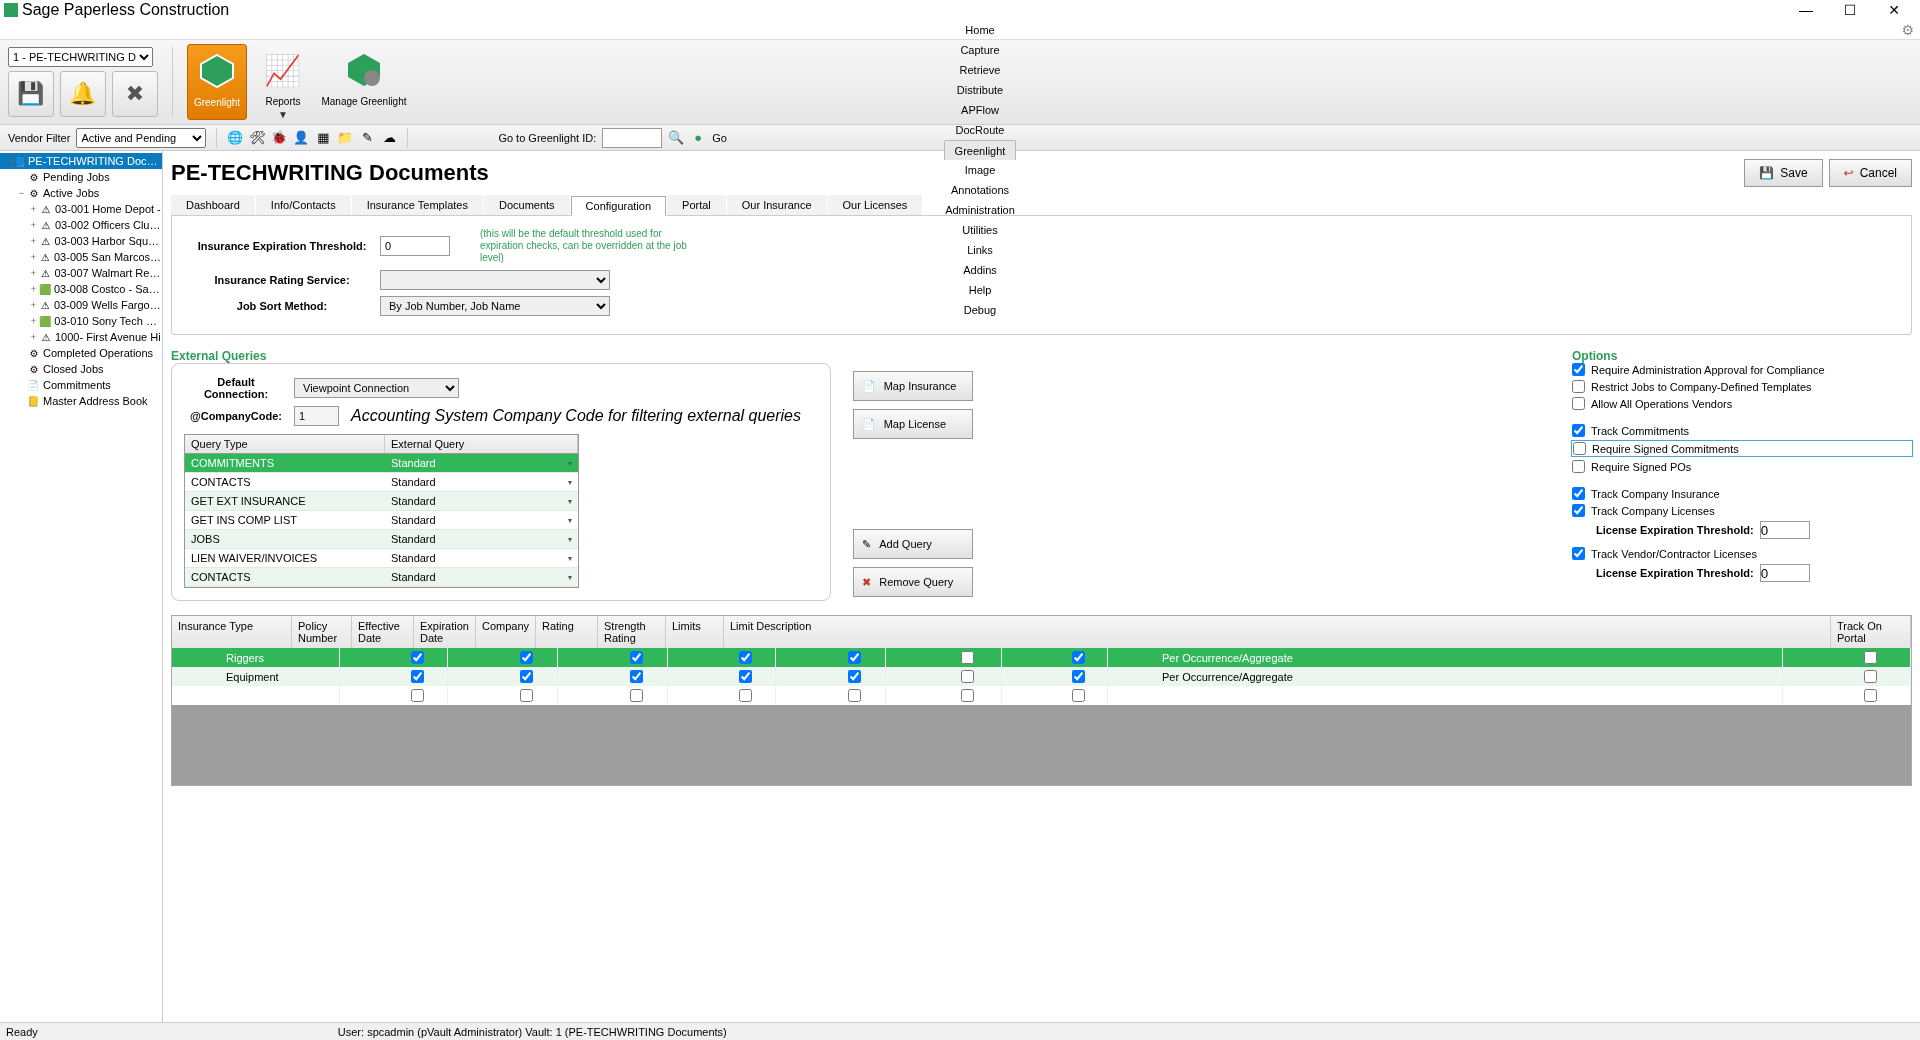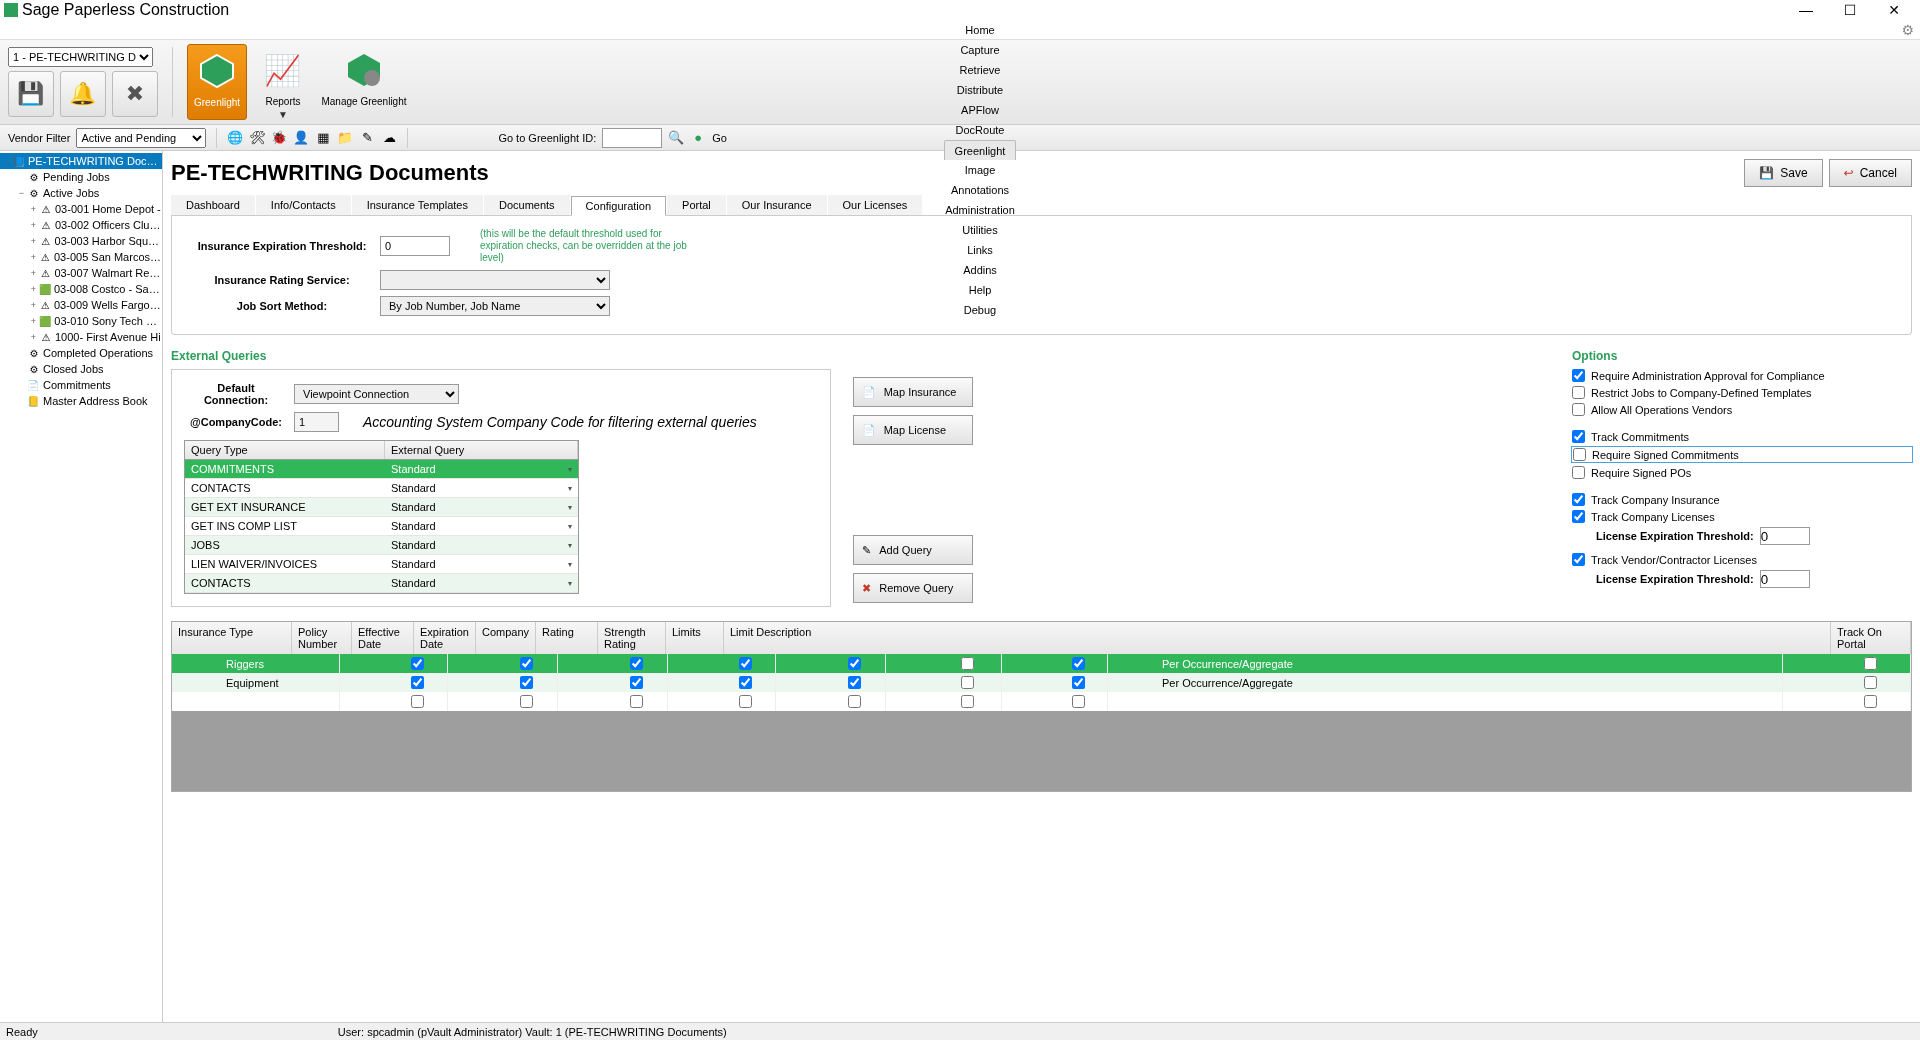--- a/index.html
+++ b/index.html
@@ -49,23 +49,23 @@
 .tabs { display:flex; border-bottom:1px solid #ccc; margin-top:4px;}
 .tab { padding:3px 14px; font-size:11px; cursor:pointer; border:1px solid transparent; border-bottom:none; background:#f2f2f2; margin-right:1px;}
 .tab.active { background:#fff; border:1px solid #aaa; border-bottom:1px solid #fff; position:relative; top:1px;}
 
 .content-box { border:1px solid #ccc; border-top:none; padding:12px 18px; border-radius:0 0 4px 4px; margin-bottom:14px; background:#fff;}
 .form-row { display:flex; align-items:center; margin-bottom:6px;}
 .form-row .flabel { width:190px; text-align:center; font-size:11px; padding-right:6px; font-weight:bold;}
 .form-row input[type=text], .form-row select { height:20px; font-size:11px; border:1px solid #999; padding:0 4px;}
 .hint { color:#2e9e5b; font-size:10px; margin-left:30px; width:220px; line-height:1.2;}
 
-.section-title { color:#2e9e5b; font-weight:bold; font-size:12px; margin-bottom:6px;}
+.section-title { color:#2e9e5b; font-weight:bold; font-size:12px; }
 .ext-queries-wrap { display:flex; gap:30px; }
-.ext-left { border:1px solid #ccc; border-radius:0; padding:12px; flex:1; max-width:660px;}
+.ext-left { border:1px solid #ccc; border-radius:8px; padding:12px; flex:1; max-width:660px;}
 .q-table { border:1px solid #999; width:395px; margin-top:8px;}
 .q-table .q-head { display:flex; background:linear-gradient(#f6f6f6,#e6e6e6); border-bottom:1px solid #999; font-size:11px;}
 .q-table .q-head > div { padding:3px 6px; border-right:1px solid #ccc;}
 .q-row { display:flex; font-size:11px; border-bottom:1px solid #e6e6e6;}
 .q-row > div { padding:3px 6px;}
 .q-row.sel { background:#32b65a; color:#fff;}
 .q-row.alt { background:#eaf6ee;}
 .q-col1 { width:200px;}
 .q-col2 { flex:1; display:flex; justify-content:space-between; align-items:center;}
 .q-col2 .dd { font-size:8px; color:#555;}
@@ -312,21 +312,21 @@
         <div class="section-title">External Queries</div>
         <div style="display:flex; gap:12px;">
           <div class="ext-left">
             <div class="form-row">
               <div class="flabel" style="width:110px">Default Connection:</div>
               <select style="width:165px"><option>Viewpoint Connection</option></select>
             </div>
             <div class="form-row">
               <div class="flabel" style="width:110px">@CompanyCode:</div>
               <input type="text" style="width: 45px; background: rgb(244, 244, 244);" value="1">
-              <span style="font-style:italic; font-size:14px; margin-left:24px;">Accounting System Company Code for filtering external queries</span>
+              <span style="font-style:italic; font-size:16px; margin-left:12px;">Accounting System Company Code for filtering external queries</span>
             </div>
             <div class="q-table">
               <div class="q-head">
                 <div class="q-col1">Query Type</div>
                 <div class="q-col2">External Query</div>
               </div>
               <div id="q-rows">
                   <div class="q-row sel">
                     <div class="q-col1">COMMITMENTS</div>
                     <div class="q-col2">Standard<span class="dd">▾</span></div>

